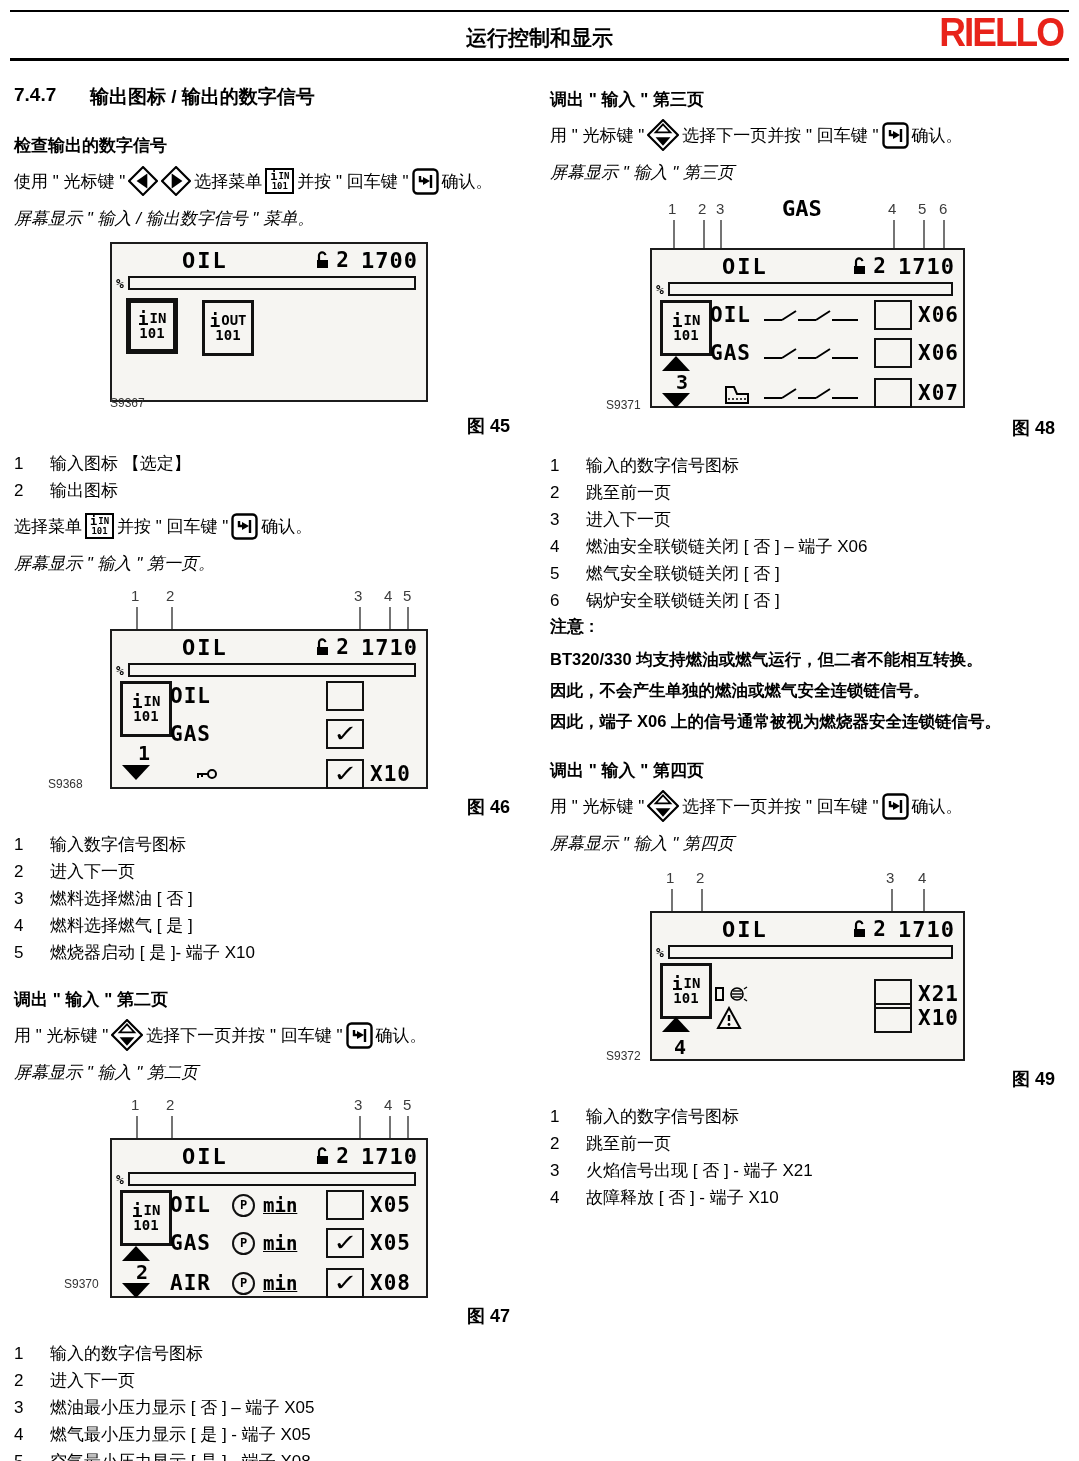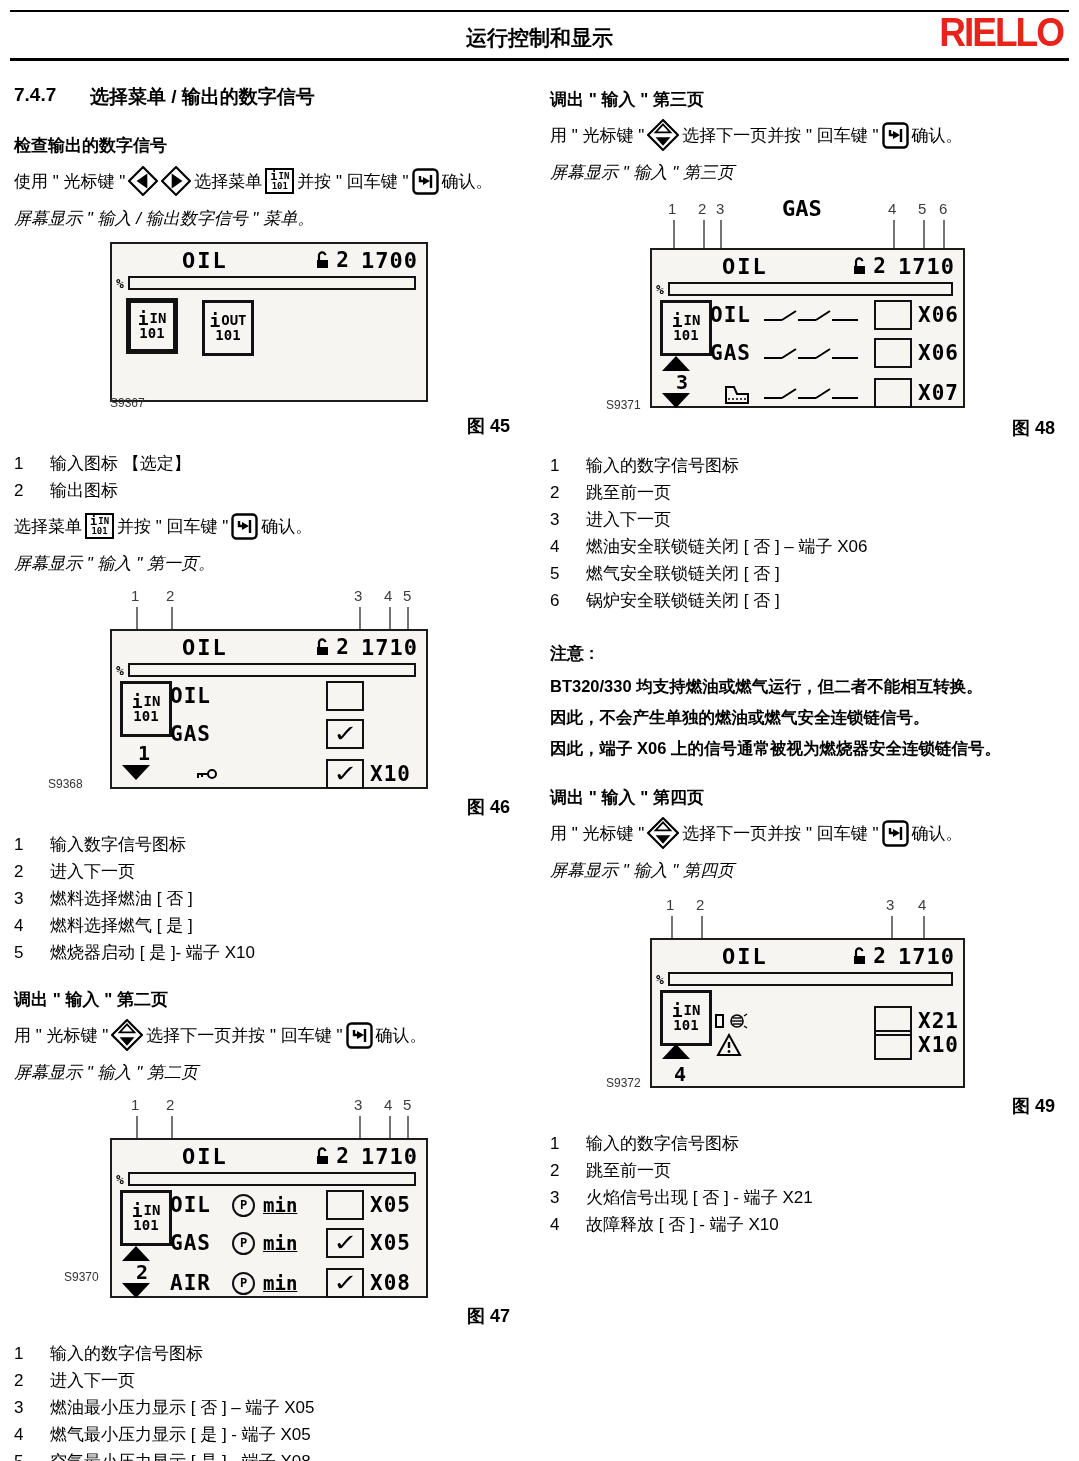--- a/index.html
+++ b/index.html
@@ -59,37 +59,37 @@
   .pgnum{position:absolute;font-weight:bold;font-size:20px;}
   .lrow{position:absolute;left:58px;right:4px;height:34px;display:flex;align-items:center;}
   .rlabel{font-weight:bold;font-size:21px;letter-spacing:1px;width:66px;}
   .cb{position:absolute;box-sizing:border-box;width:38px;height:30px;border:2px solid #111;
       display:flex;align-items:center;justify-content:center;}
   .cb span{font-weight:bold;font-size:27px;transform:scaleX(1.25);margin-top:-4px;}
   .term{position:absolute;font-weight:bold;font-size:21px;letter-spacing:1px;}
   .pcirc{box-sizing:border-box;width:23px;height:23px;border:2px solid #111;border-radius:50%;
          display:flex;align-items:center;justify-content:center;font-weight:bold;font-size:12px;margin:0 8px 0 6px;}
   .minlbl{font-weight:bold;font-size:19px;text-decoration:underline;}
-  .note{margin-top:28px;}
+  .note{margin-top:1px;}
   .note .nt{font-weight:bold;font-size:17px;margin-bottom:6px;}
   .note .nl{font-weight:bold;font-size:16.5px;line-height:31px;}
 </style>
 </head>
 <body>
 
 <div class="page">
   <div class="rule-thin"></div>
   <div class="hdr-title">运行控制和显示</div>
   <div class="logo">RIELLO</div>
   <div class="rule-thick"></div>
 
   <div class="col-l">
     <div class="h-sec">
       <span class="no">7.4.7</span>
-      <span>选择菜单 / 输出的数字信号</span>
+      <span>输出图标 / 输出的数字信号</span>
     </div>
 
     <div class="h-sub">检查输出的数字信号</div>
 
     <div class="para">
       <span>使用 " 光标键 "</span>
       <span class="ik">
         <svg width="30" height="30" viewBox="0 0 28 28">
             <polygon points="14,1 27,14 14,27 1,14" fill="#fff" stroke="#000" stroke-width="2"></polygon>
             <polygon points="8,14 18,7 18,21" fill="#000"></polygon>
@@ -380,21 +380,21 @@
             <span class="rlabel" style="width:56px;">AIR</span>
             <span class="pcirc">P</span>
             <span class="minlbl">min</span>
             <span class="cb" style="left:156px;">
                 <span>✓</span>
               </span>
             <span class="term" style="left:200px;">X08</span>
           </div>
         </div>
       </div>
-      <span class="figcode" style="left:50px;bottom:16px;text-align:center;">S9370</span>
+      <span class="figcode" style="left:50px;bottom:9px;text-align:center;">S9370</span>
     </div>
     <div class="figcap">图 47</div>
 
     <div class="ilist">
       <div class="li">
           <span class="ln">1</span>
           <span>输入的数字信号图标</span>
         </div>
       <div class="li">
           <span class="ln">2</span>

